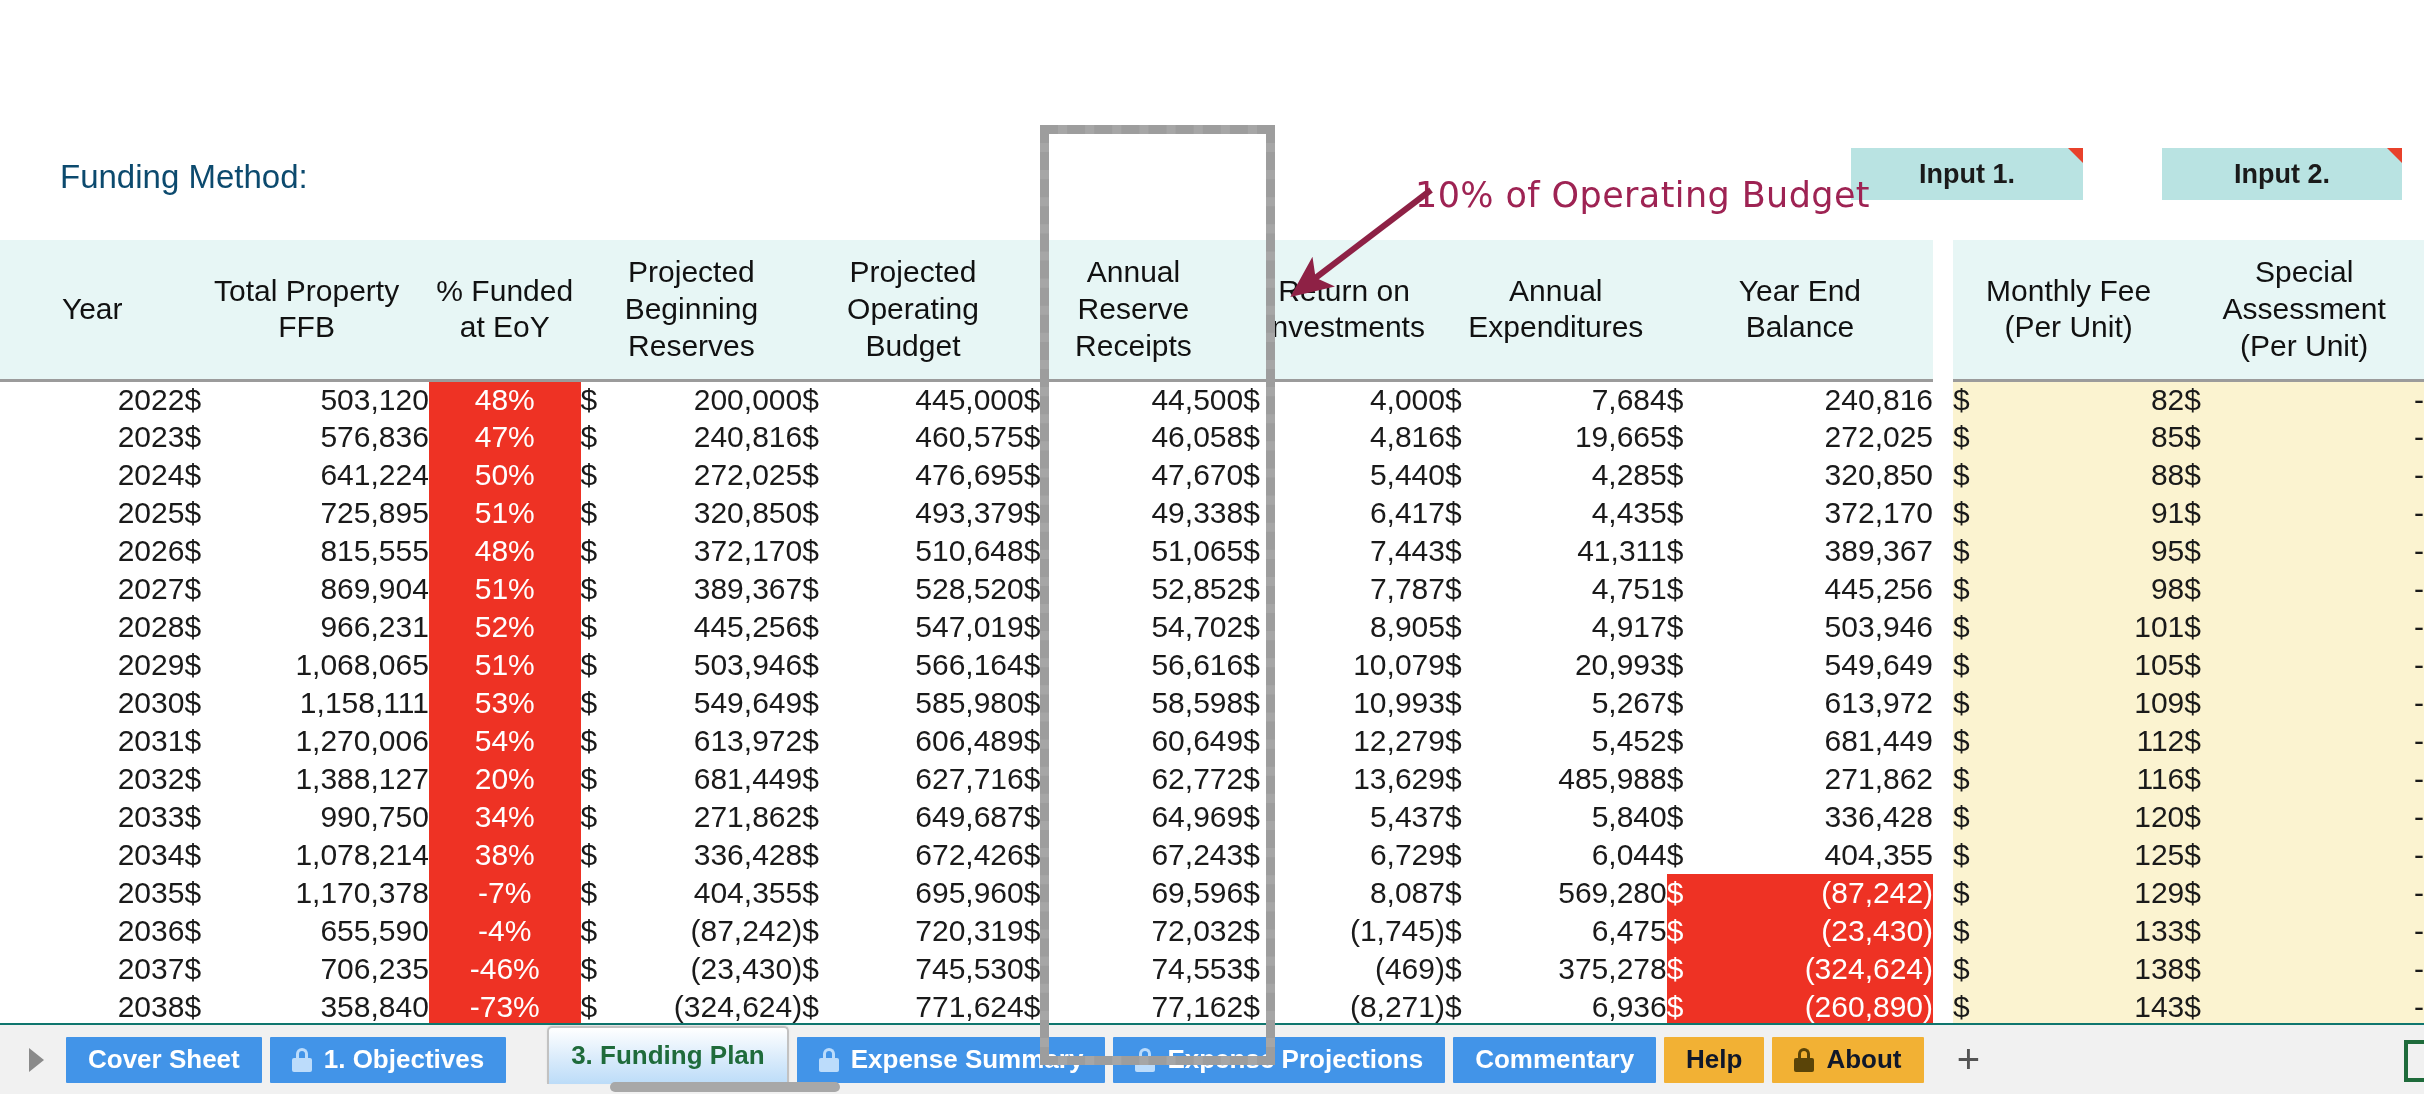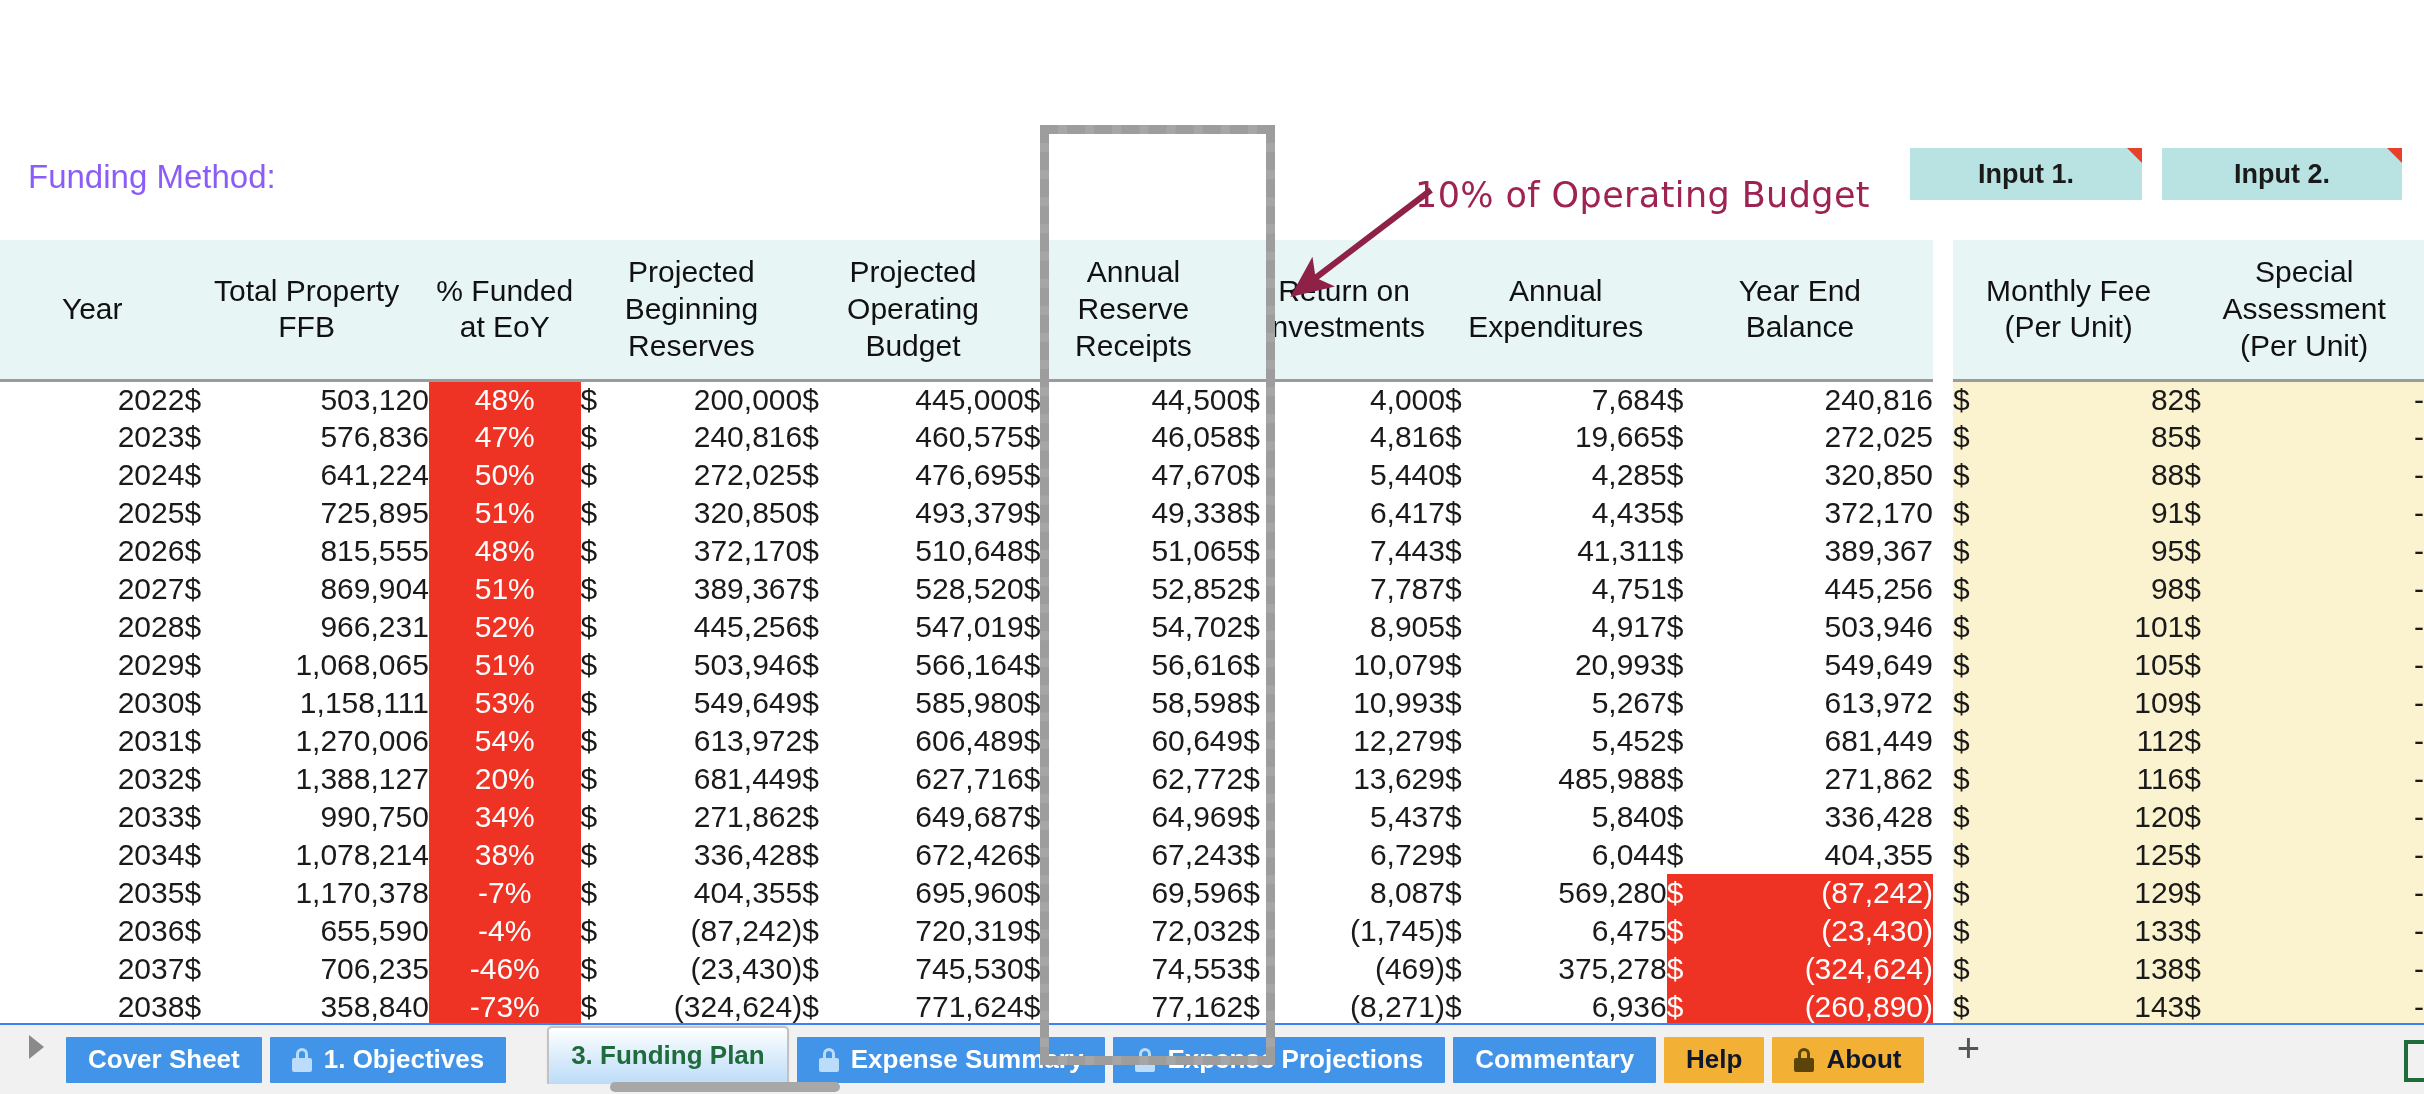--- a/index.html
+++ b/index.html
@@ -55,23 +55,23 @@
     background: #ffffff;
   }
 
   
   .fm-row {
     position: absolute;
     left: 0; top: 68px;
     height: 48px;
     display: flex;
     align-items: center;
-    padding-left: 28px;
+    padding-left: 60px;
     font-size: 33px;
-    color: #8b5cf6;
+    color: #0c4a6e;
     white-space: nowrap;
   }
   .fm-label { margin-right: 16px; }
   .fm-value { }
 
   
   .input-banner {
     position: absolute;
     top: 63px;
     height: 52px;
@@ -163,22 +163,23 @@
     z-index: 8;
   }
   .annot-arrow { position: absolute; z-index: 8; }
 
   
   .tabbar {
     position: absolute;
     left: 0; top: 1023px;
     width: 2424px; height: 71px;
     background: #f1f1f1;
-    border-top: 2px solid #3b82f6;
+    border-top: 2px solid #0f766e;
     display: flex;
+    align-items: center;
     padding-left: 14px;
     gap: 8px;
   }
   .nav-arrow {
     width: 44px; height: 44px;
     display: flex; align-items: center; justify-content: center;
     flex: 0 0 auto;
     cursor: pointer;
   }
   .nav-arrow svg { display: block; }
@@ -249,21 +250,21 @@
 
 <div id="app">
 
 
   <div class="sheet">
 
     <div class="fm-row">
       <span class="fm-label">Funding Method:</span>
     </div>
 
-    <div class="input-banner" style="left:1910px; width:232px;">
+    <div class="input-banner" style="left:1851px; width:232px;">
       <span>Input 1.</span>
       <span class="flag"></span>
     </div>
     <div class="input-banner" style="left:2162px; width:240px;">
       <span>Input 2.</span>
       <span class="flag"></span>
     </div>
 
     <table class="grid">
       <colgroup>

